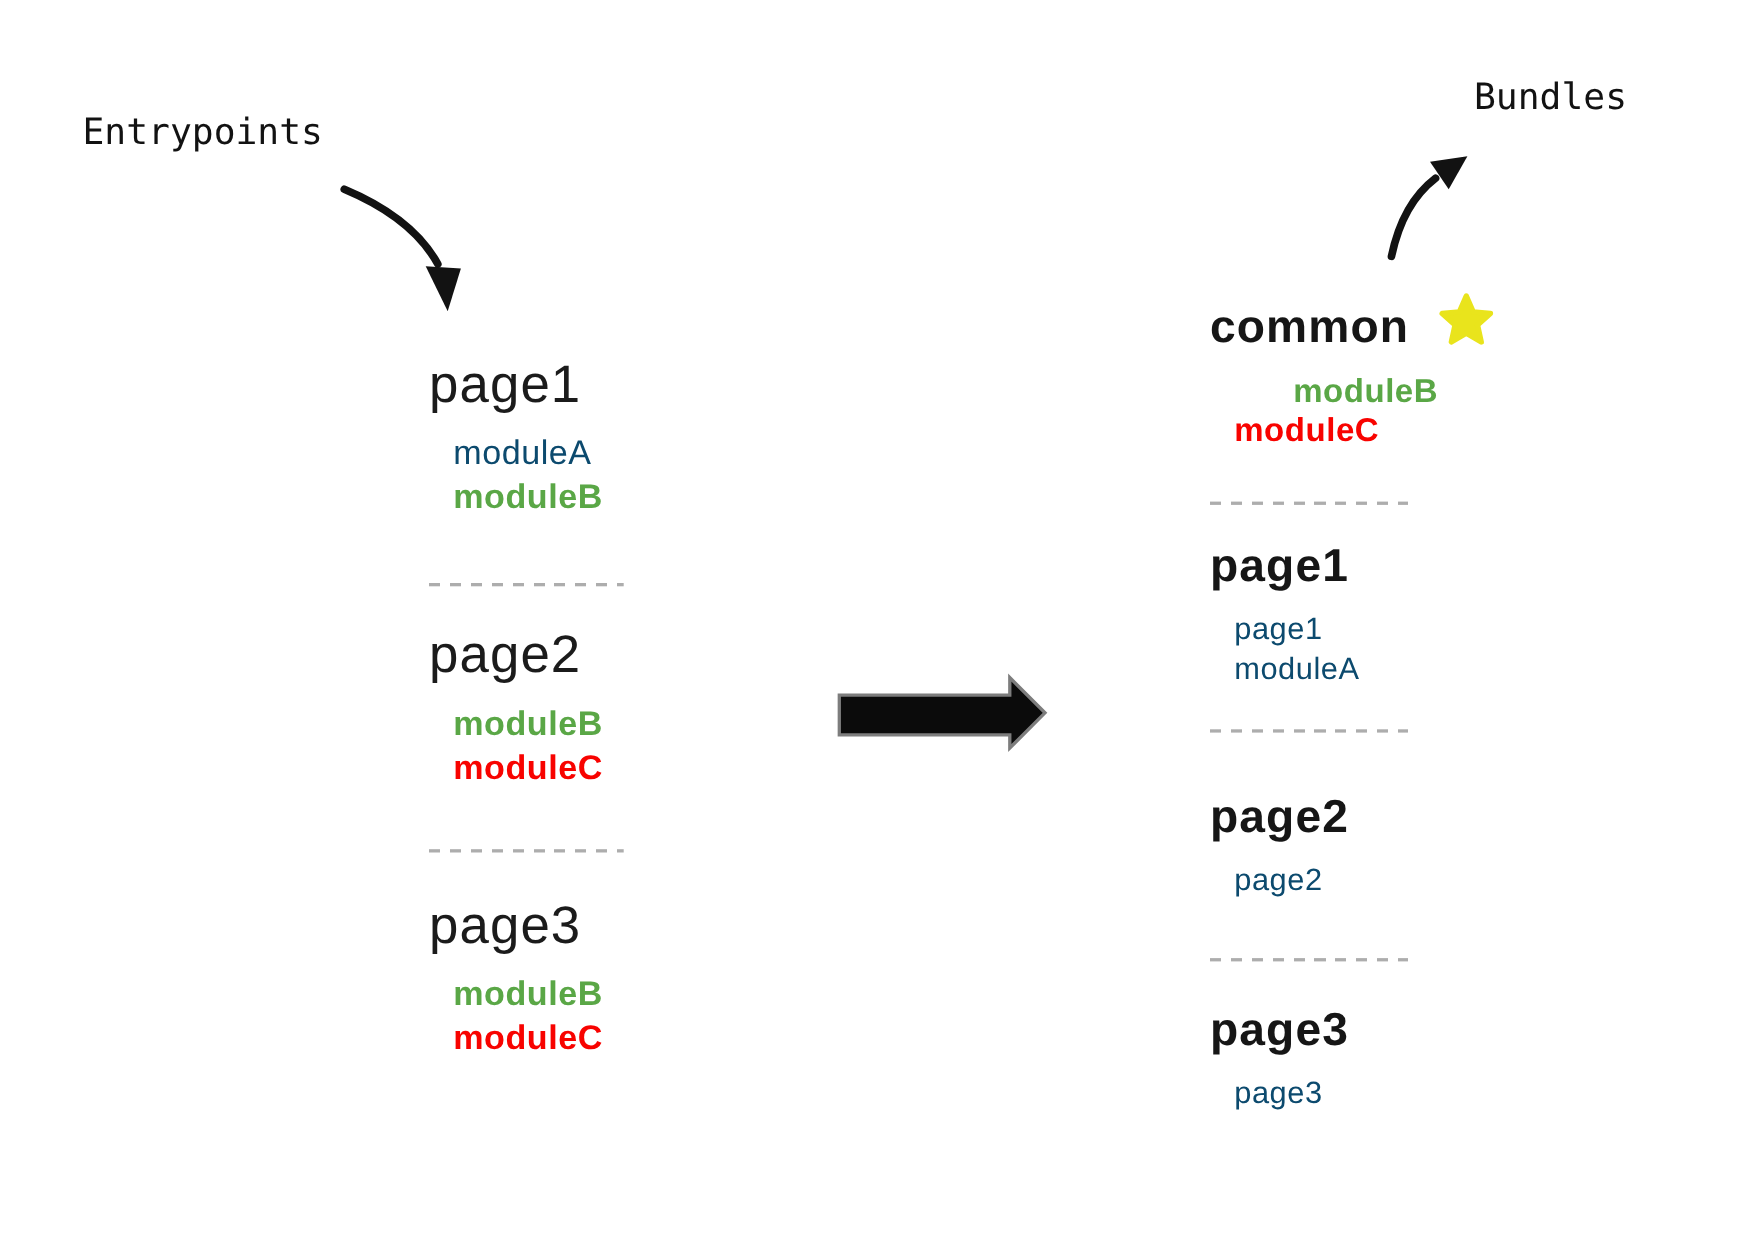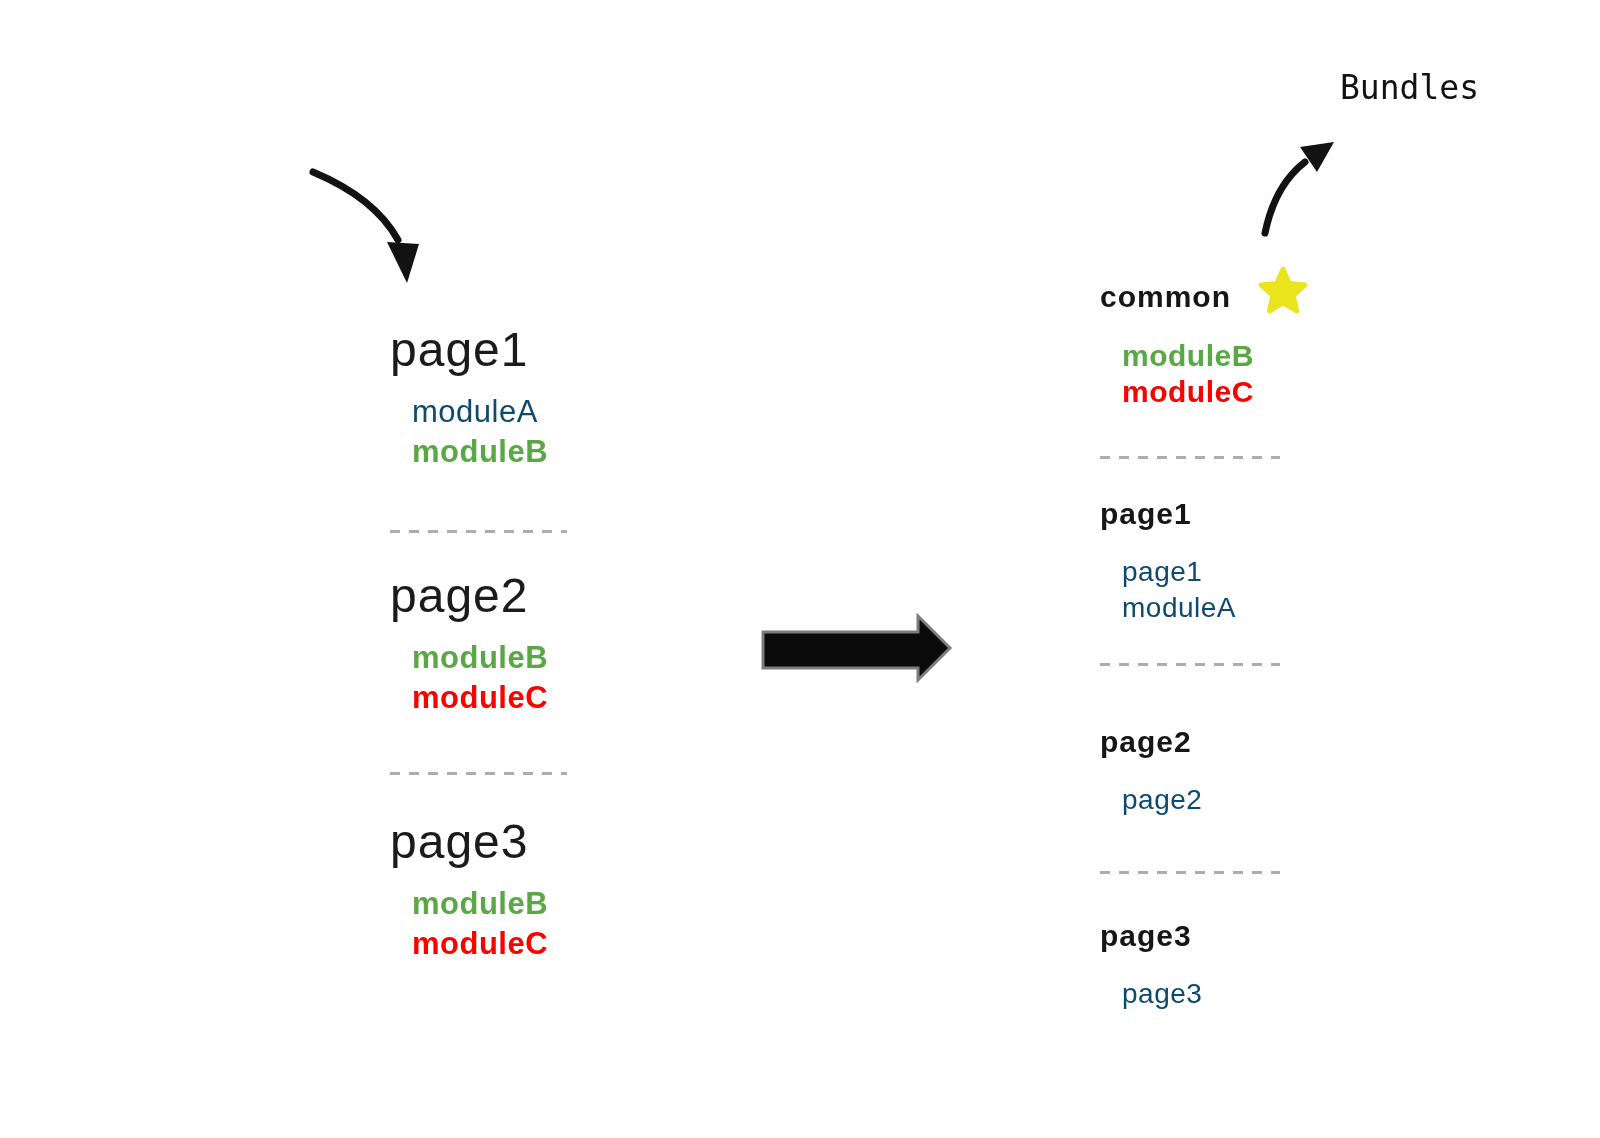--- a/index.html
+++ b/index.html
@@ -43,32 +43,32 @@
     line-height: 56px;
     letter-spacing: 1px;
     color: #1b1b1b;
   }
   .entry-items { margin-top: 14px; padding-left: 22px; }
   .entry-items .module { font-size: 31px; line-height: 40px; letter-spacing: 0.5px; }
 
   
   .bundle-title-row { display: flex; align-items: center; gap: 24px; }
   .bundle-title {
-    font-size: 30px;
+    font-size: 42px;
     font-weight: 700;
     line-height: 48px;
     letter-spacing: 1px;
     color: #161616;
   }
   .bundle-items { margin-top: 16px; padding-left: 22px; }
   .bundle-items .module { font-size: 28px; line-height: 36px; letter-spacing: 0.5px; }
 
   
   .module[data-color="black"] { color: #0c4a6e; font-weight: 400; }
-  .module[data-color="green"] { color: var(--green, #5aa746); font-weight: 700; }
+  .module[data-color="green"] { color: var(--green, #5aa746); font-weight: 700; text-align: center; }
   .module[data-color="red"]   { color: var(--red, #f80300);  font-weight: 700; }
 
   
   .divider {
     position: absolute;
     height: 3px;
     background: repeating-linear-gradient(90deg,
       var(--dash-gray, #adadad) 0px, var(--dash-gray, #adadad) 10px,
       transparent 10px, transparent 19px);
   }
@@ -101,20 +101,21 @@
     </g>
     <g>
       <path class="curve" d="M 1265 233 Q 1275 185 1305 162"></path>
       <polygon class="head" points="1334,142 1317,172 1300,147"></polygon>
     </g>
     <g>
       <polygon class="block-arrow" points="763,632 918,632 918,616 950,648 918,680 918,668 763,668"></polygon>
     </g>
   </svg>
 
+  <div class="mono-label" id="entrypoints-label">Entrypoints</div>
   <div class="mono-label" id="bundles-label">Bundles</div>
 
   <div class="section" style="left:390px; top:322px;">
     <div class="entry-title">page1</div>
     <div class="entry-items">
       <div class="module" data-color="black">moduleA</div>
       <div class="module" data-color="green">moduleB</div>
     </div>
   </div>
 

